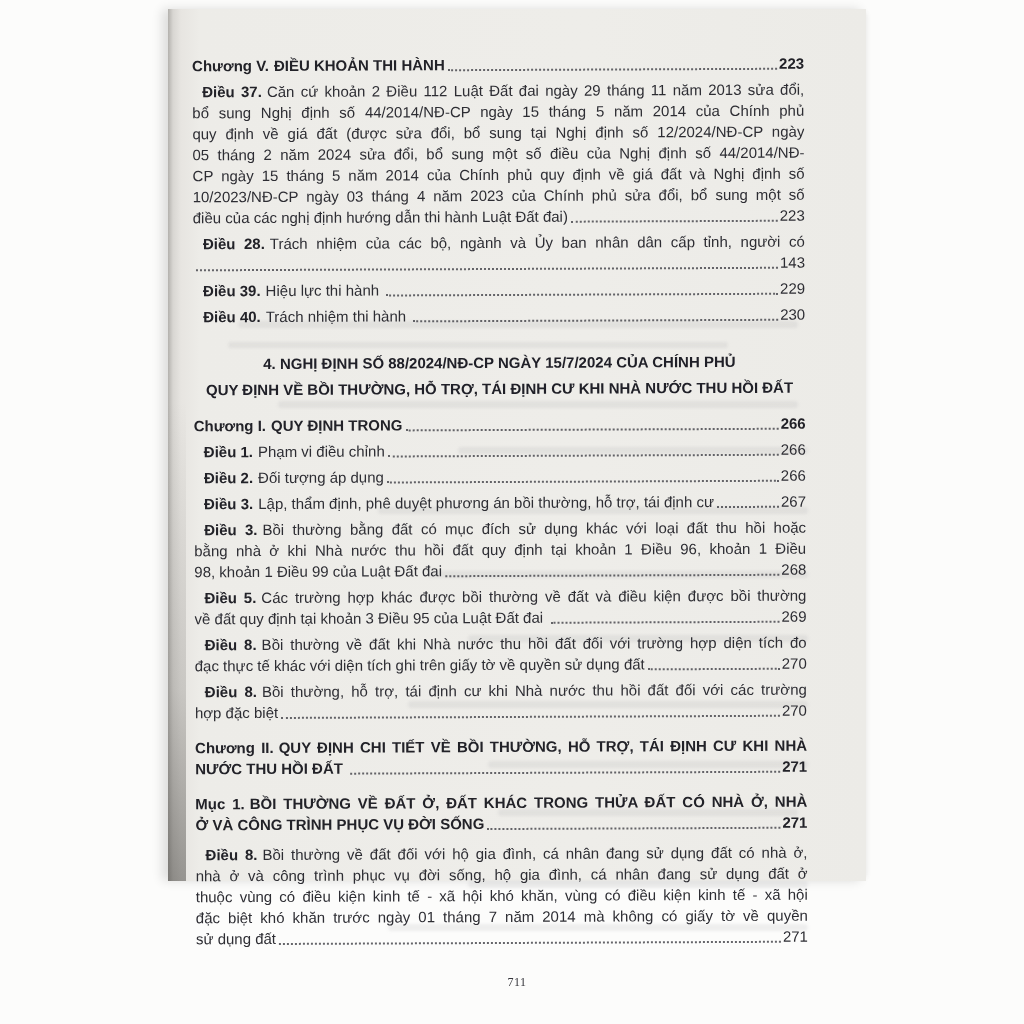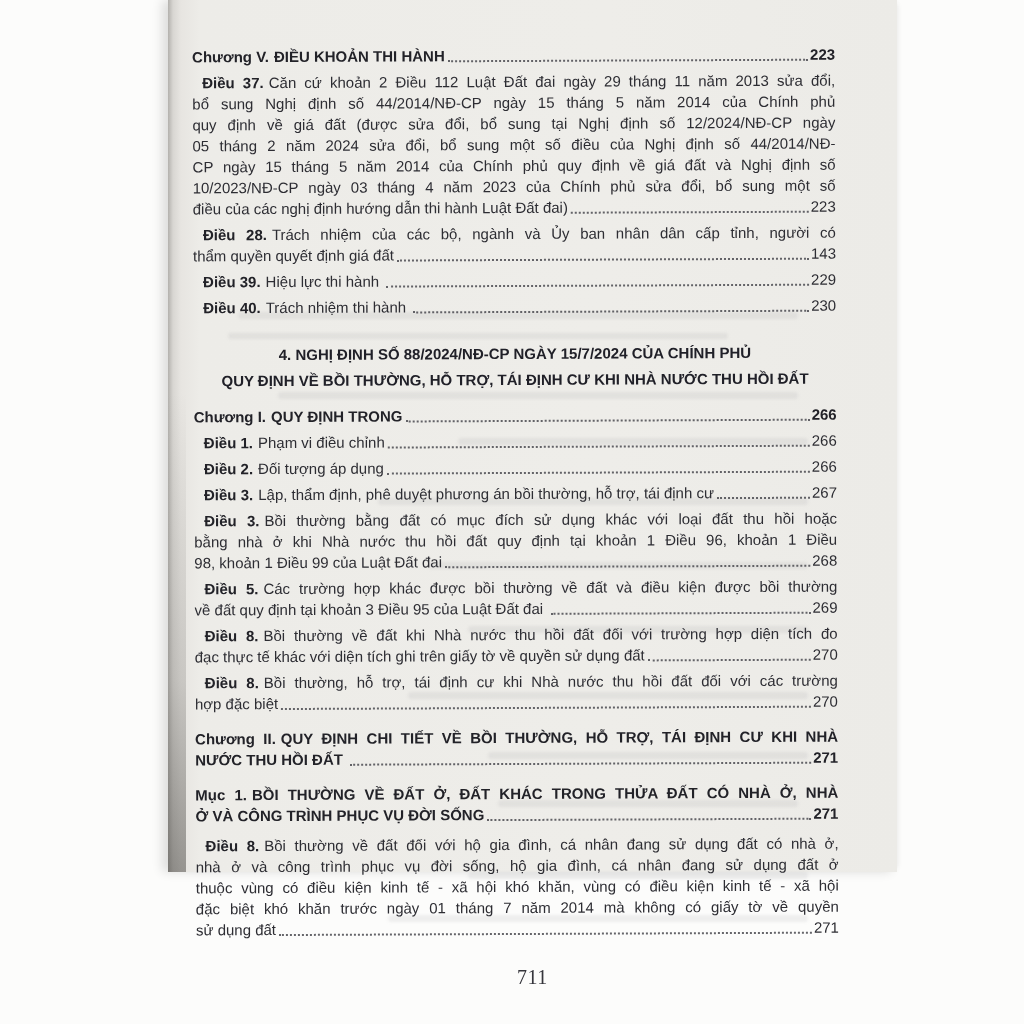--- a/index.html
+++ b/index.html
@@ -10,24 +10,23 @@
     --dot:#4b4b51;
   }
   html,body{margin:0;padding:0;}
   body{
     width:1024px;height:1024px;position:relative;overflow:hidden;
     background:var(--backdrop);
     font-family:"Liberation Sans","DejaVu Sans",sans-serif;
     color:var(--ink);
   }
   .paper{
-    position:absolute;left:168px;top:0;width:698px;height:872px;
+    position:absolute;left:168px;top:9px;width:698px;height:872px;
     background:linear-gradient(90deg,#b3b1ad 0px,#d8d6d2 5px,#e7e5e1 13px,#edece8 32px,var(--paper) 60%,#ecebe7 100%);
     box-shadow:-6px 0 10px rgba(0,0,0,0.12), 4px 0 6px -4px rgba(0,0,0,0.08);
-    padding-left:31px;
   }
   .gutter-shadow{
     position:absolute;left:0;bottom:0;width:18px;height:480px;
     background:linear-gradient(180deg,rgba(60,58,54,0) 0%,rgba(60,58,54,0.18) 60%,rgba(50,48,44,0.45) 100%);
     pointer-events:none;
   }
   .content{
     position:absolute;left:24px;right:62px;top:36px;
     font-size:15px;line-height:21px;
     transform:rotate(-0.25deg);
@@ -56,21 +55,21 @@
   .leader{flex:1 1 12px;position:relative;min-width:12px;}
   .leader::after{
     content:"";position:absolute;left:3px;right:2px;bottom:4px;
     border-bottom:2px dotted var(--dot);opacity:.85;
   }
   .pagenum{flex:0 0 auto;}
   .entry.chapter .pagenum,.entry.muc .pagenum{font-weight:700;}
   .footer{
     position:absolute;left:0;right:0;top:966px;text-align:center;
     font-family:"Liberation Serif","DejaVu Serif",serif;
-    font-size:20px;color:#35353b;letter-spacing:.5px;
+    font-size:12px;color:#35353b;letter-spacing:.5px;
   }
   
   .ghost{
     position:absolute;border-radius:4px;filter:blur(1.6px);
     background:rgba(128,126,133,0.11);pointer-events:none;
   }
 </style>
 </head>
 <body>
 
@@ -107,21 +106,20 @@
         <div class="line">10/2023/NĐ-CP ngày 03 tháng 4 năm 2023 của Chính phủ sửa đổi, bổ sung một số</div>
         <div class="lastline">
           <span class="txt">điều của các nghị định hướng dẫn thi hành Luật Đất đai)</span>
           <span class="leader"></span>
           <span class="pagenum">223</span>
         </div>
       </div>
       <div class="entry article">
         <div class="line first"><span class="lbl">Điều 28.</span>Trách nhiệm của các bộ, ngành và Ủy ban nhân dân cấp tỉnh, người có</div>
         <div class="lastline">
-          <span class="txt">thẩm quyền quyết định giá đất</span>
           <span class="leader"></span>
           <span class="pagenum">143</span>
         </div>
       </div>
       <div class="entry article">
         <div class="lastline first">
           <span class="lbl">Điều 39.</span>
           <span class="txt">Hiệu lực thi hành </span>
           <span class="leader"></span>
           <span class="pagenum">229</span>

